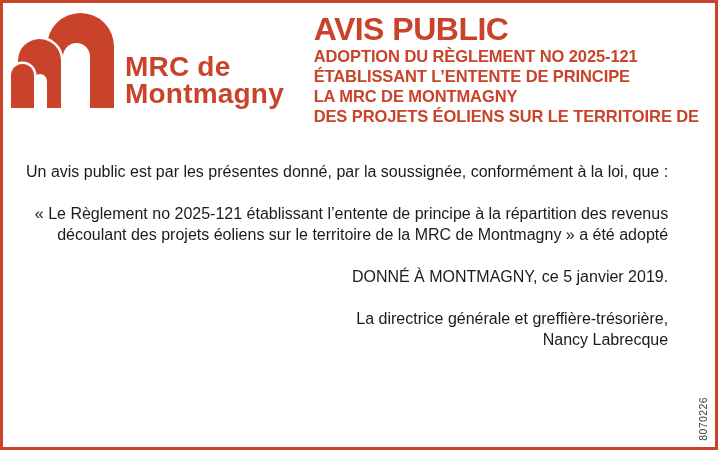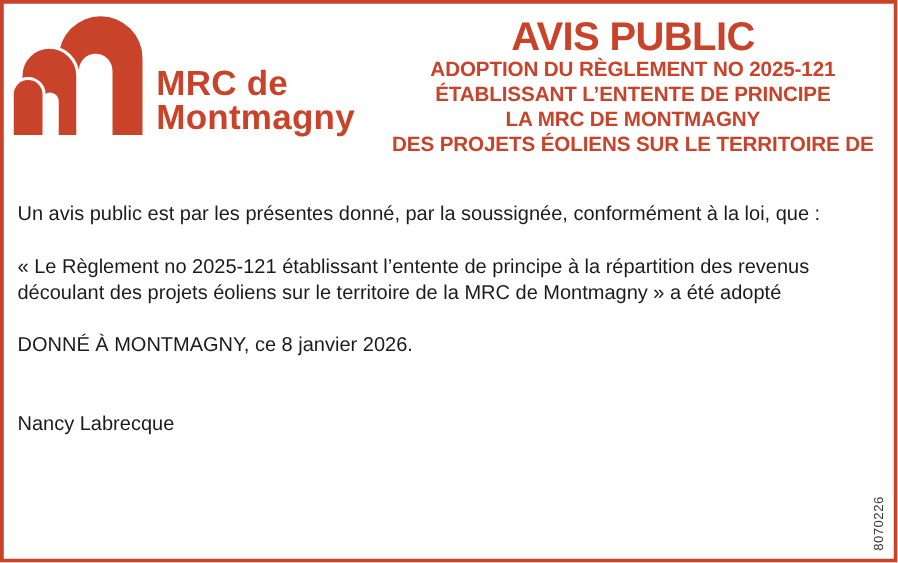--- a/index.html
+++ b/index.html
@@ -28,21 +28,21 @@
     position:absolute;left:122px;top:50px;
     color:var(--red);
     font-weight:bold;
     font-size:28px;
     line-height:27px;
     letter-spacing:0.2px;
   }
   
   .heading{
     position:absolute;top:9px;right:16px;
-    text-align:center;
+    text-align:left;
     color:var(--red);
   }
   .heading .title{
     margin:0;
     font-size:32px;
     line-height:34px;
     font-weight:bold;
     letter-spacing:-0.5px;
   }
   .heading .subtitle{
@@ -53,21 +53,21 @@
     letter-spacing:-0.1px;
   }
   
   .body-text{
     position:absolute;left:11px;top:158px;
     color:var(--ink);
     font-size:16px;
     line-height:21px;
     white-space:nowrap;
   }
-  .body-text p{margin:0 0 21px 0;}
+  .body-text p{margin:0 0 21px 12px;text-align:right;}
   .italic{}
   
   .corner-number{
     position:absolute;right:6px;bottom:6px;
     writing-mode:vertical-rl;
     transform:rotate(180deg);
     font-size:10.5px;
     letter-spacing:0.4px;
     color:#3c3c3c;
   }
@@ -107,23 +107,23 @@
 
   <div class="body-text">
     <p>Un avis public est par les présentes donné, par la soussignée, conformément à la loi, que :</p>
 
     <p>
       <span class="italic">« Le Règlement no 2025-121 établissant l’entente de principe à la répartition des revenus</span><br>
       <span class="italic">découlant des projets éoliens sur le territoire de la MRC de Montmagny »</span><span> a été adopté</span><br>
     </p>
 
 
-    <p>DONNÉ À MONTMAGNY, ce 8 janvier 2026.</p>
+    <p>DONNÉ À MONTMAGNY, ce 5 janvier 2019.</p>
 
     <p>
-      <br>
+      <span>La directrice générale et greffière-trésorière,</span><br>
       <span>Nancy Labrecque</span>
     </p>
   </div>
 
   <div class="corner-number">8070226</div>
 
 </div>
 
 </body></html>

